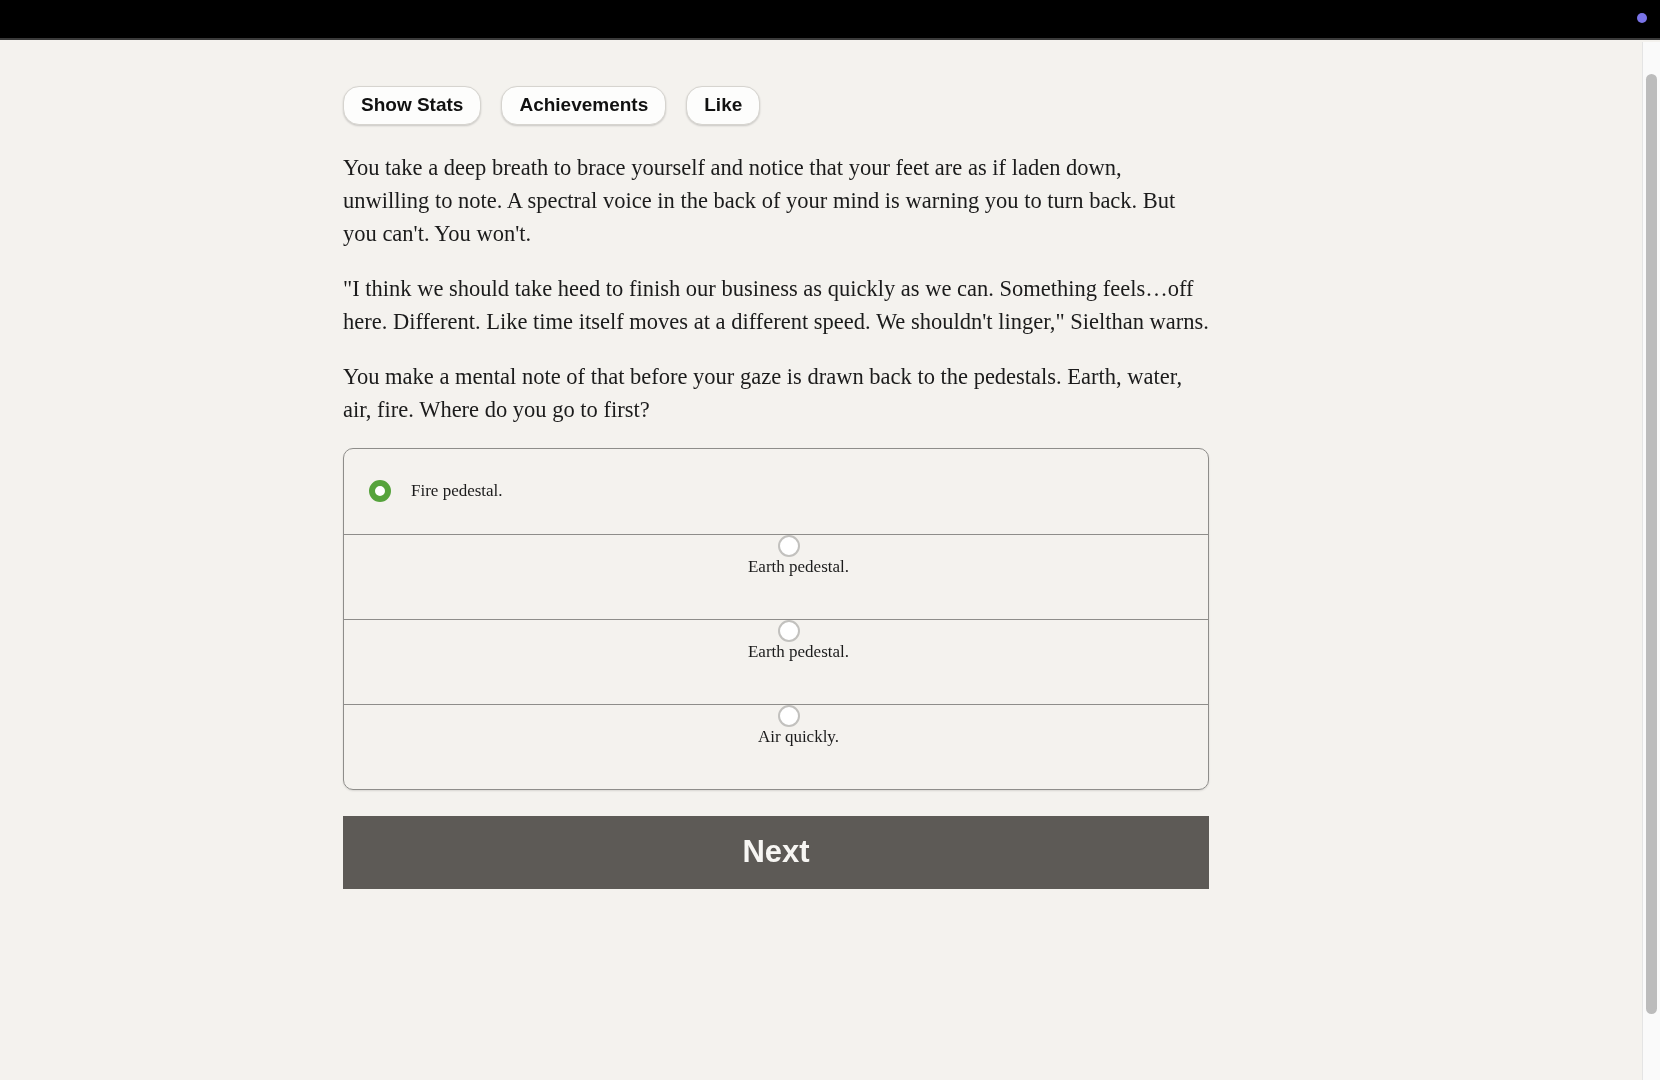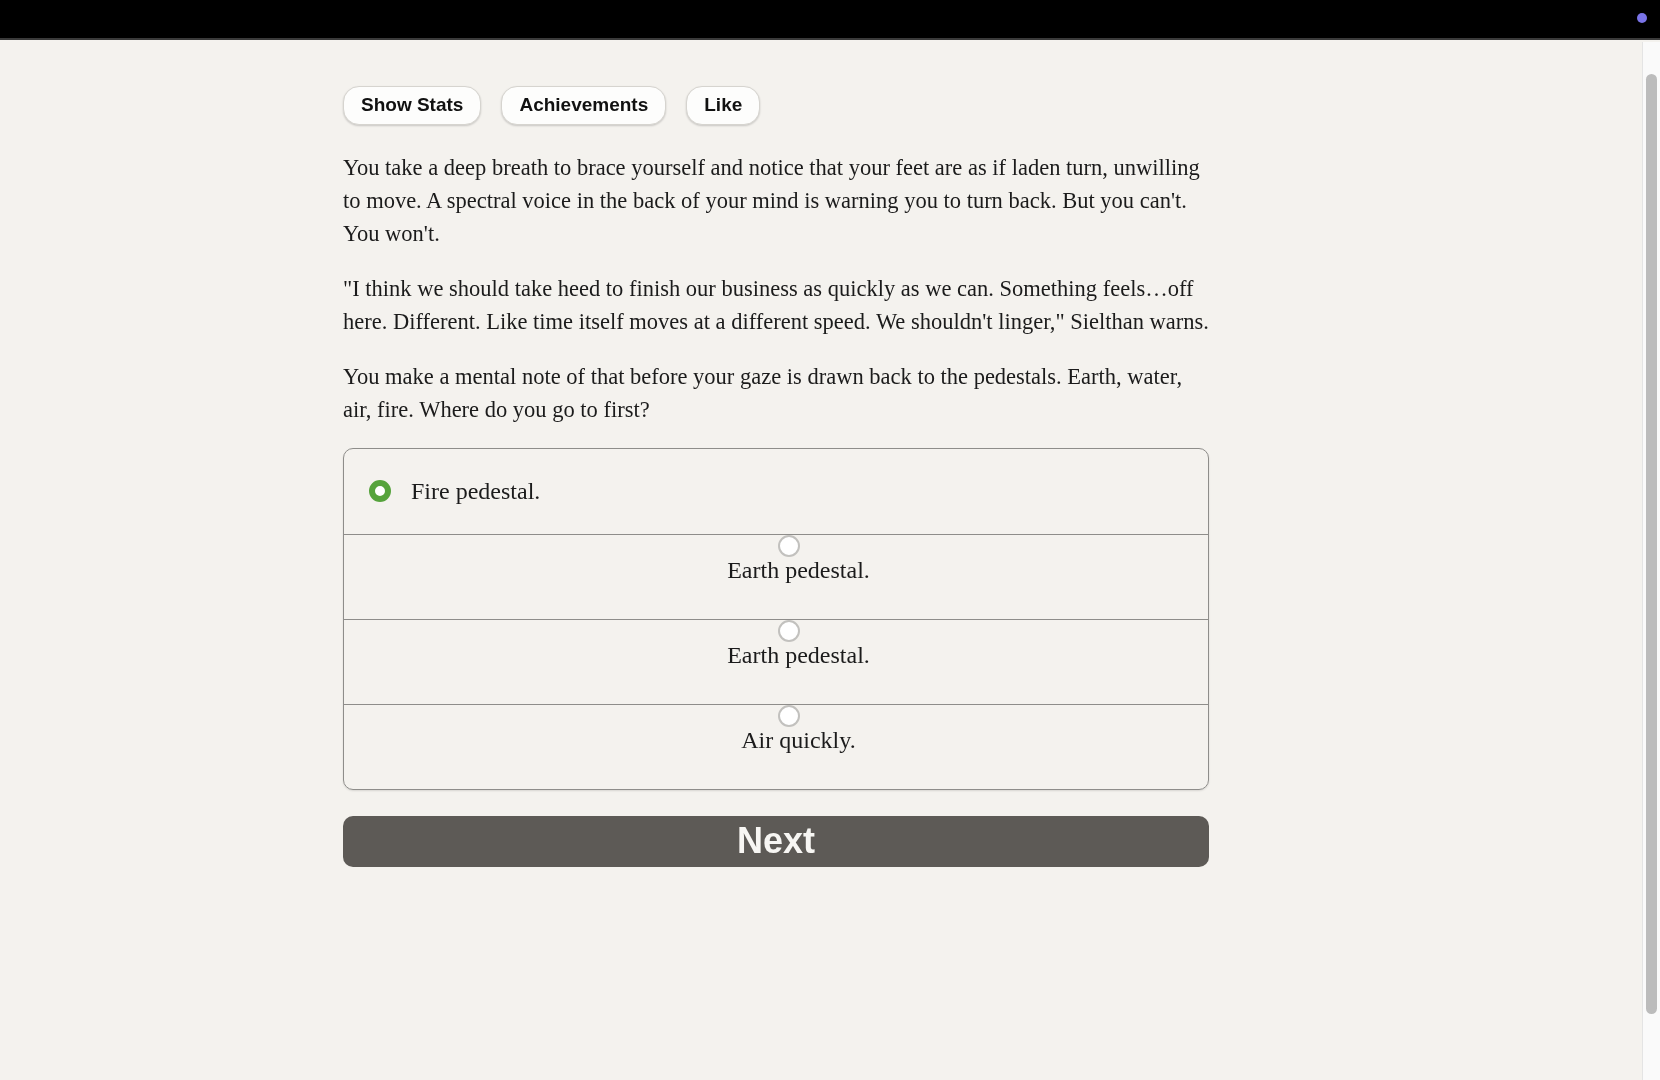--- a/index.html
+++ b/index.html
@@ -104,35 +104,35 @@
     border-radius: 50%;
     background: #fff;
     border: 2px solid #c2c1be;
     flex: 0 0 auto;
   }
   .choice-row.selected .radio {
     border: 6.5px solid #56a33c;
   }
   .choice-label {
     font-family: "Liberation Serif", serif;
-    font-size: 24px;
+    font-size: 17px;
     color: #1b1b1b;
     margin-left: 20px;
   }
 
   
   .next-button {
     margin-top: 26px;
     width: 100%;
-    height: 51px;
+    height: 73px;
     background: #5d5a56;
     border: none;
-    border-radius: 10px;
+    border-radius: 0;
     color: #f7f6f3;
-    font-size: 36px;
+    font-size: 31px;
     font-weight: bold;
     font-family: "Liberation Sans", sans-serif;
     cursor: pointer;
     display: flex;
     align-items: center;
     justify-content: center;
   }
 </style>
 </head>
 <body>
@@ -147,21 +147,21 @@
 
 <div class="content">
 
   <div class="toolbar">
     <button class="toolbar-button">Show Stats</button>
     <button class="toolbar-button">Achievements</button>
     <button class="toolbar-button">Like</button>
   </div>
 
   <div class="story">
-    <p>You take a deep breath to brace yourself and notice that your feet are as if laden turn, unwilling to move. A spectral voice in the back of your mind is warning you to turn back. But you can't. You won't.</p>
+    <p>You take a deep breath to brace yourself and notice that your feet are as if laden down, unwilling to note. A spectral voice in the back of your mind is warning you to turn back. But you can't. You won't.</p>
     <p>"I think we should take heed to finish our business as quickly as we can. Something feels…off here. Different. Like time itself moves at a different speed. We shouldn't linger," Sielthan warns.</p>
     <p>You make a mental note of that before your gaze is drawn back to the pedestals. Earth, water, air, fire. Where do you go to first?</p>
   </div>
 
   <div class="choice-list">
     <div class="choice-row selected">
       <span class="radio"></span>
       <span class="choice-label">Fire pedestal.</span>
     </div>
     <div class="choice-row">

